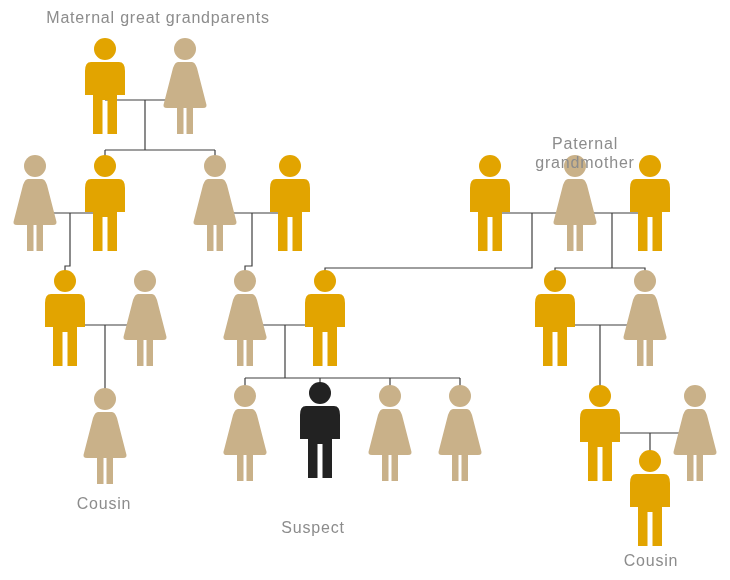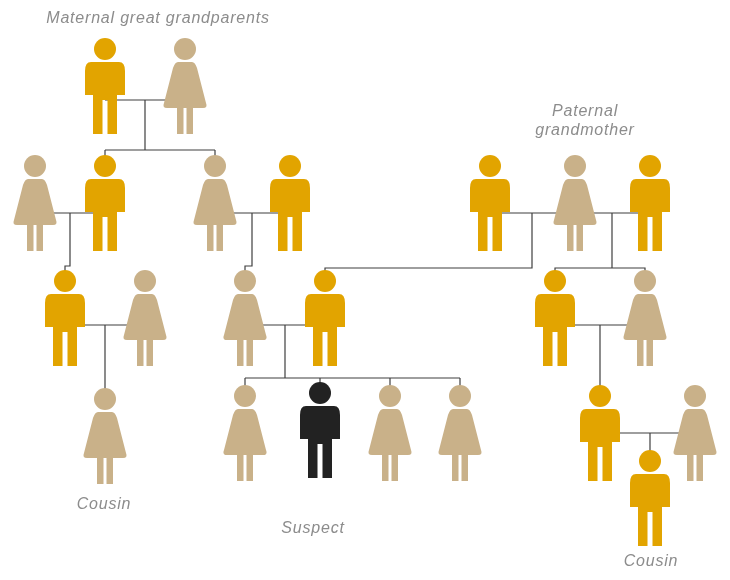--- a/index.html
+++ b/index.html
@@ -1,24 +1,24 @@
 <!DOCTYPE html>
 <html style="--bg: #ffffff; --label-color: #8c8c8c;"><head>
 <meta charset="utf-8">
 <style>
   html,body{margin:0;padding:0;}
   body{width:730px;height:580px;background:#fff;font-family:"Liberation Sans",sans-serif;}
-  .stage{position:relative;width:730px;height:580px;background:var(--bg,#ffffff);overflow:hidden;font-style:italic;}
+  .stage{position:relative;width:730px;height:580px;background:var(--bg,#ffffff);overflow:hidden;}
   #tree-svg{position:absolute;left:0;top:0;}
   .label{
     position:absolute;transform:translateX(-50%);
     font-size:16px;line-height:19px;letter-spacing:.8px;
     color:var(--label-color,#8c8c8c);text-align:center;white-space:nowrap;
   }
-  .label--wrap{white-space:normal;width:112px;}
+  .label--wrap{white-space:normal;width:112px;margin-top:33px;}
   .label-maternal{left:158px;top:8px;}
   .label-paternal{left:585px;top:101px;}
   .label-cousin-left{left:104px;top:494px;}
   .label-suspect{left:313px;top:518px;}
   .label-cousin-right{left:651px;top:551px;}
 </style>
 </head>
 <body>
 
 <div class="stage">

